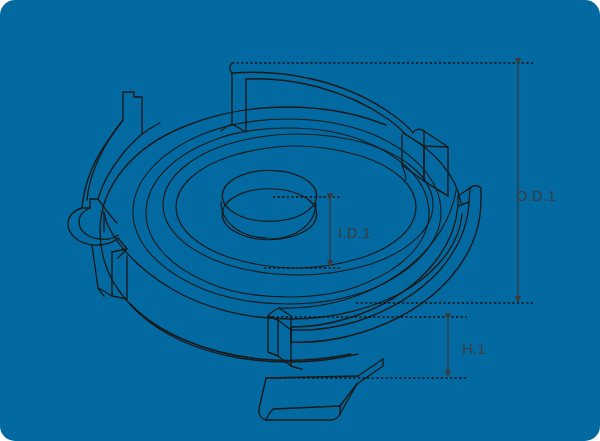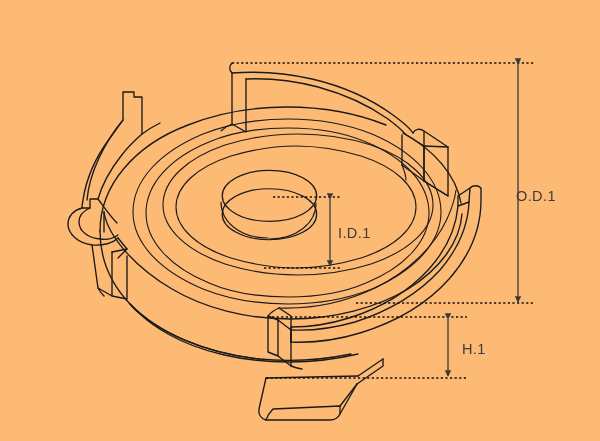--- a/index.html
+++ b/index.html
@@ -1,18 +1,18 @@
 <!DOCTYPE html>
 <html><head>
 <meta charset="utf-8">
 <style>
   html,body{margin:0;padding:0;background:#ffffff;}
   body{width:600px;height:441px;overflow:hidden;
        font-family:"Liberation Sans","DejaVu Sans",sans-serif;}
-  #stage{position:relative;width:600px;height:441px;background:#fdba74;}
+  #stage{position:relative;width:600px;height:441px;background:#0369a1;border-radius:15px;}
   svg{display:block;}
   .part{fill:none;stroke:#1a1a1a;stroke-width:1.35;
         stroke-linecap:round;stroke-linejoin:round;}
   .partthin{fill:none;stroke:#1a1a1a;stroke-width:1.1;
         stroke-linecap:round;stroke-linejoin:round;}
   .dimline{fill:none;stroke:#3a3a3a;stroke-width:1.3;}
   .extline{fill:none;stroke:#111;stroke-width:1.5;
            stroke-dasharray:2.2 2.4;stroke-linecap:butt;}
   .dimtext{fill:#3c3c3c;font-size:14.5px;
            font-family:"Liberation Sans","DejaVu Sans",sans-serif;

